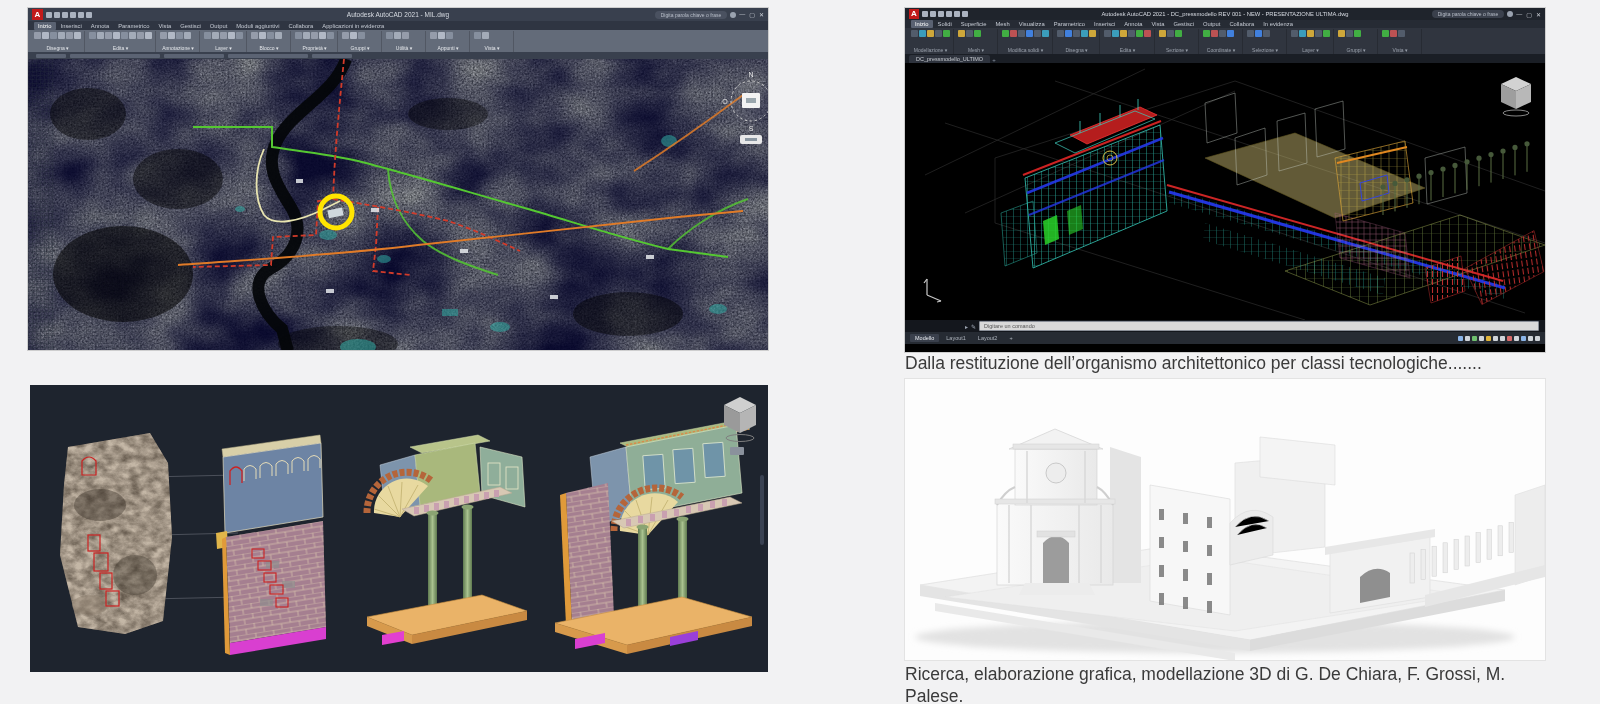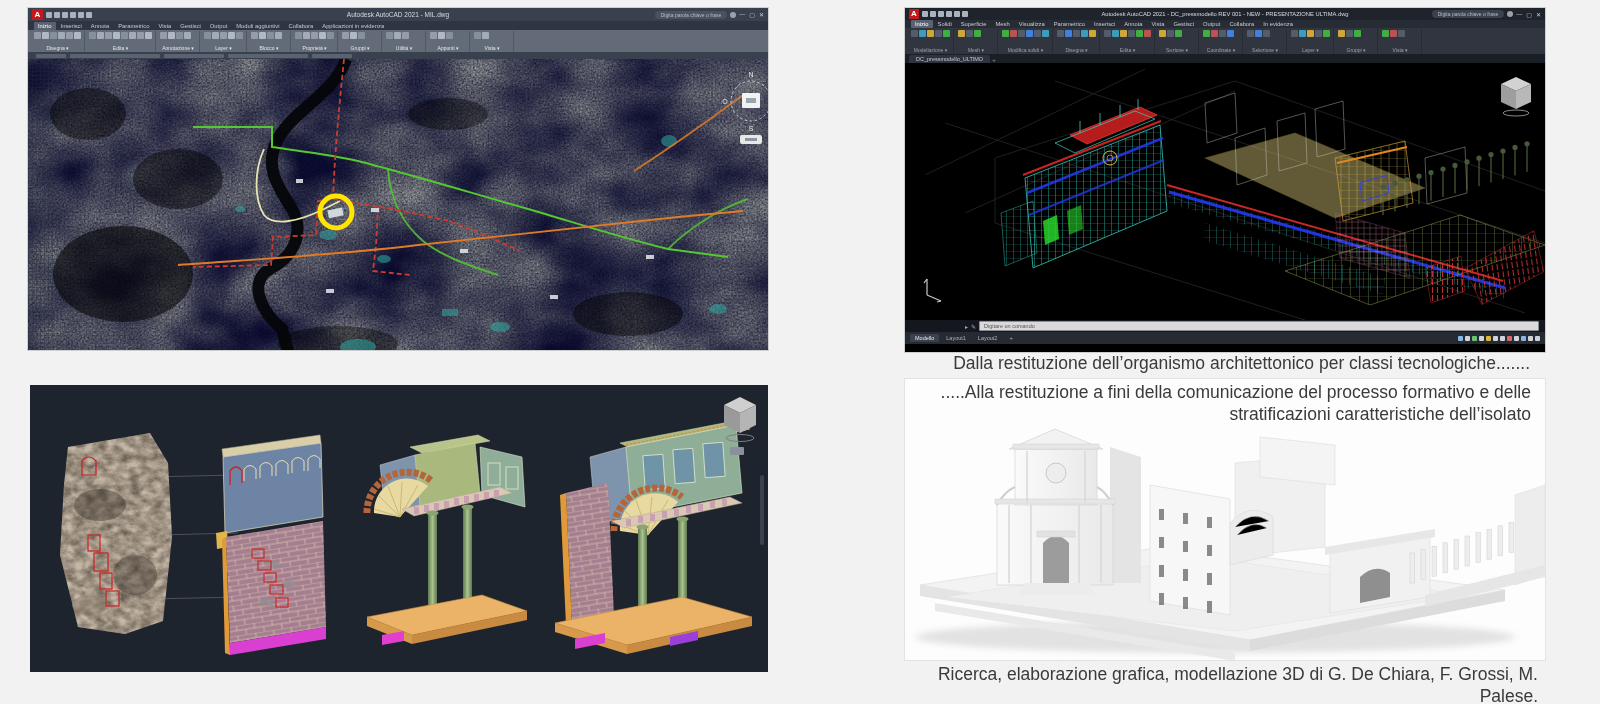--- a/index.html
+++ b/index.html
@@ -32,21 +32,21 @@
   .ftab-plus{font-size:6px;color:#8a93a2;}
   .cmdrow{display:flex;align-items:center;gap:3px;padding:0 6px 0 60px;}
   .cmdicon{color:#9aa2af;font-size:6px;}
   .cmdinput{flex:1;background:#d9d9d9;border:1px solid #8a8f98;color:#555;font-size:5.5px;padding:0 4px;height:8px;line-height:8px;border-radius:1px;}
   .statusrow{display:flex;align-items:center;gap:4px;padding:0 5px;}
   .stab{font-size:5.5px;color:#aeb4bd;padding:1px 5px;}
   .stab.active{background:#3a404c;color:#e6e9ee;border-radius:1px;}
   .sdots{margin-left:auto;display:flex;gap:2px;align-items:center;}
   .sdots span{width:5px;height:5px;border-radius:1px;display:inline-block;}
   
-  .caption{color:#3a3a3a;font-size:17.5px;line-height:1.28;text-align:right;white-space:pre-line;}
+  .caption{color:#3a3a3a;font-size:17.5px;line-height:1.28;white-space:pre-line;}
   
   .whitepanel{background:#fdfdfd;box-shadow:0 0 0 1px #e3e3e3;}
   .darkpanel{background:#1e242e;}
   svg{display:block;}
 </style>
 </head>
 <body>
 
 <div class="cadwin" style="left:28px;top:8px;width:740px;height:342px;background:#0c0e13;">
   <div class="titlebar" style="background:#39404e;">
@@ -549,22 +549,20 @@
         <span style="background: rgb(138, 180, 232);"></span>
         <span style="background: rgb(207, 212, 218);"></span>
         <span style="background: rgb(207, 212, 218);"></span>
       </span>
   </div>
 </div>
 
 <div class="abs caption" style="left:905px;top:352px;width:625px;">Dalla restituzione dell’organismo architettonico per classi tecnologiche.......</div>
 
 <div class="abs whitepanel" style="left:905px;top:379px;width:640px;height:281px;">
-  <div class="caption" style="position:absolute;top:2px;right:14px;width:610px;">.....Alla restituzione a fini della comunicazione del processo formativo e delle
-stratificazioni caratteristiche dell’isolato</div>
   <svg width="640" height="235" viewBox="0 0 640 235" style="position:absolute;left:0;bottom:0;">
     <defs>
       <linearGradient id="clayL" x1="0" y1="0" x2="1" y2="0">
         <stop offset="0" stop-color="#fafafa"></stop>
           <stop offset="1" stop-color="#e9e9e9"></stop>
       </linearGradient>
       <filter id="soft" x="-20%" y="-20%" width="140%" height="140%">
           <feGaussianBlur stdDeviation="3"></feGaussianBlur>
         </filter>
     </defs>

